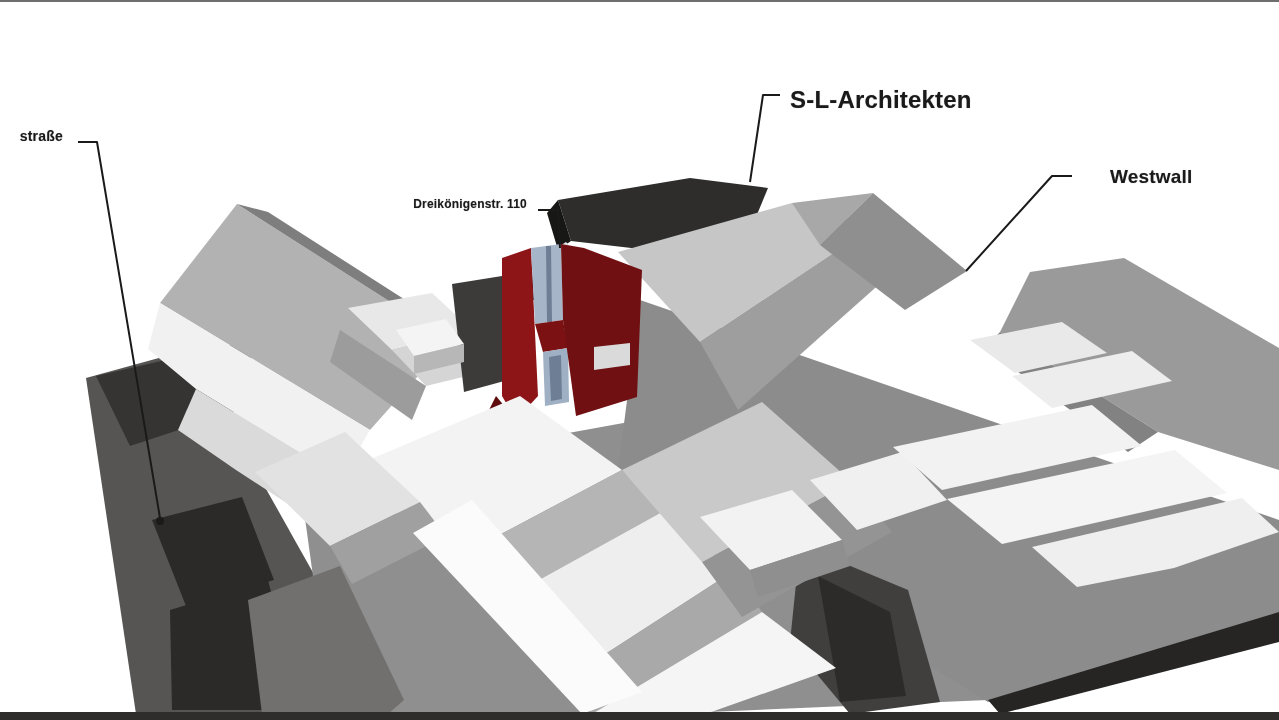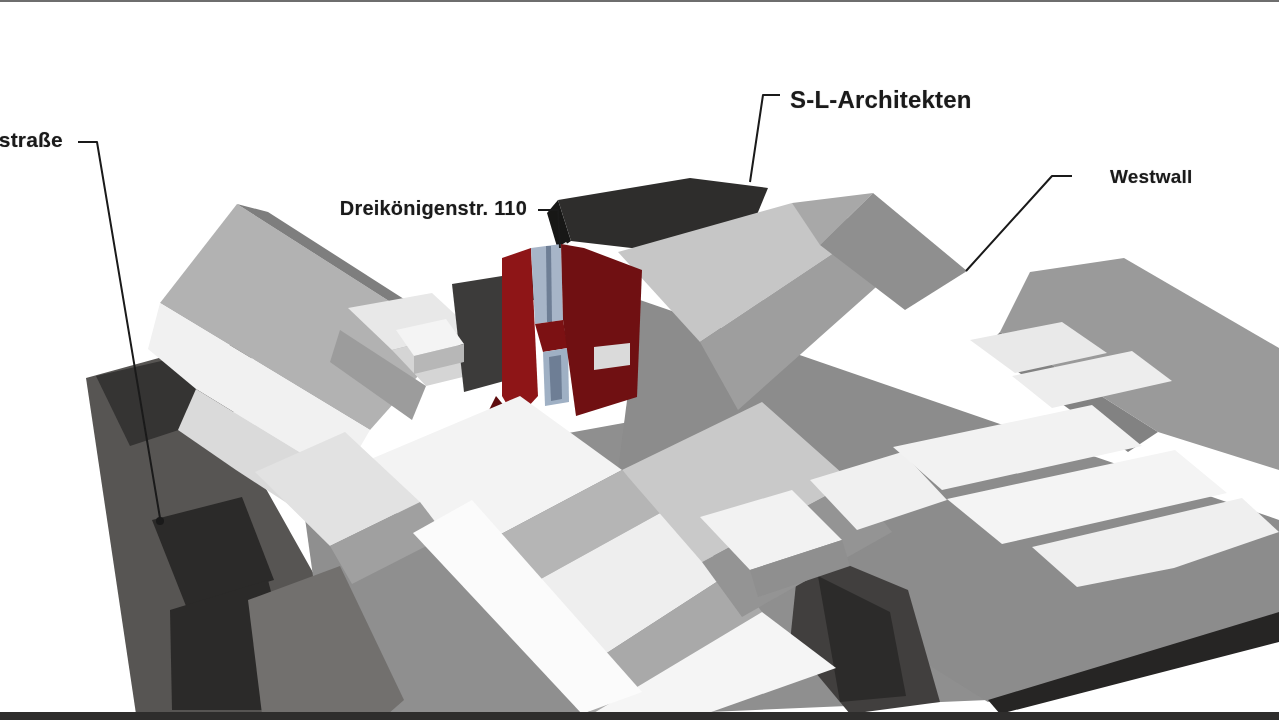--- a/index.html
+++ b/index.html
@@ -106,21 +106,21 @@
   <svg id="leader-svg" viewBox="0 0 1279 720" xmlns="http://www.w3.org/2000/svg">
     <g id="leader-group">
         <polyline points="78,142 97,142 160,518" fill="none" stroke="#1a1a1a" stroke-width="2" stroke-linejoin="round"></polyline>
         <circle cx="160" cy="521" r="4" fill="#1a1a1a"></circle>
         <polyline points="538,210 558,210 560,248" fill="none" stroke="#1a1a1a" stroke-width="2" stroke-linejoin="round"></polyline>
         <polyline points="780,95 763,95 750,182" fill="none" stroke="#1a1a1a" stroke-width="2" stroke-linejoin="round"></polyline>
         <polyline points="1072,176 1052,176 966,271" fill="none" stroke="#1a1a1a" stroke-width="2" stroke-linejoin="round"></polyline>
       </g>
   </svg>
 
-  <div class="annot-label" id="label-0" style="color: rgb(26, 26, 26); font-size: 21px; top: 128px; left: 63px; transform: translateX(-100%);">straße</div>
-  <div class="annot-label" id="label-1" style="color: rgb(26, 26, 26); font-size: 20px; top: 197px; left: 527px; transform: translateX(-100%);">Dreikönigenstr. 110</div>
+  <div class="annot-label" id="label-0" style="color: rgb(26, 26, 26); font-size: 14px; top: 128px; left: 63px; transform: translateX(-100%);">straße</div>
+  <div class="annot-label" id="label-1" style="color: rgb(26, 26, 26); font-size: 12px; top: 197px; left: 527px; transform: translateX(-100%);">Dreikönigenstr. 110</div>
   <div class="annot-label" id="label-2" style="color: rgb(26, 26, 26); font-size: 24px; top: 86px; left: 790px;">S-L-Architekten</div>
   <div class="annot-label" id="label-3" style="color: rgb(26, 26, 26); font-size: 19px; top: 166px; left: 1082px; margin-left: 28px;">Westwall</div>
 
   <div class="letterbox" id="top-bar" style="top: 0px; height: 2px; background: rgb(110, 110, 110);"></div>
   <div class="letterbox" id="bottom-bar" style="top: 712px; height: 8px; background: rgb(46, 45, 44);"></div>
 
 </div>
 
 </body></html>

